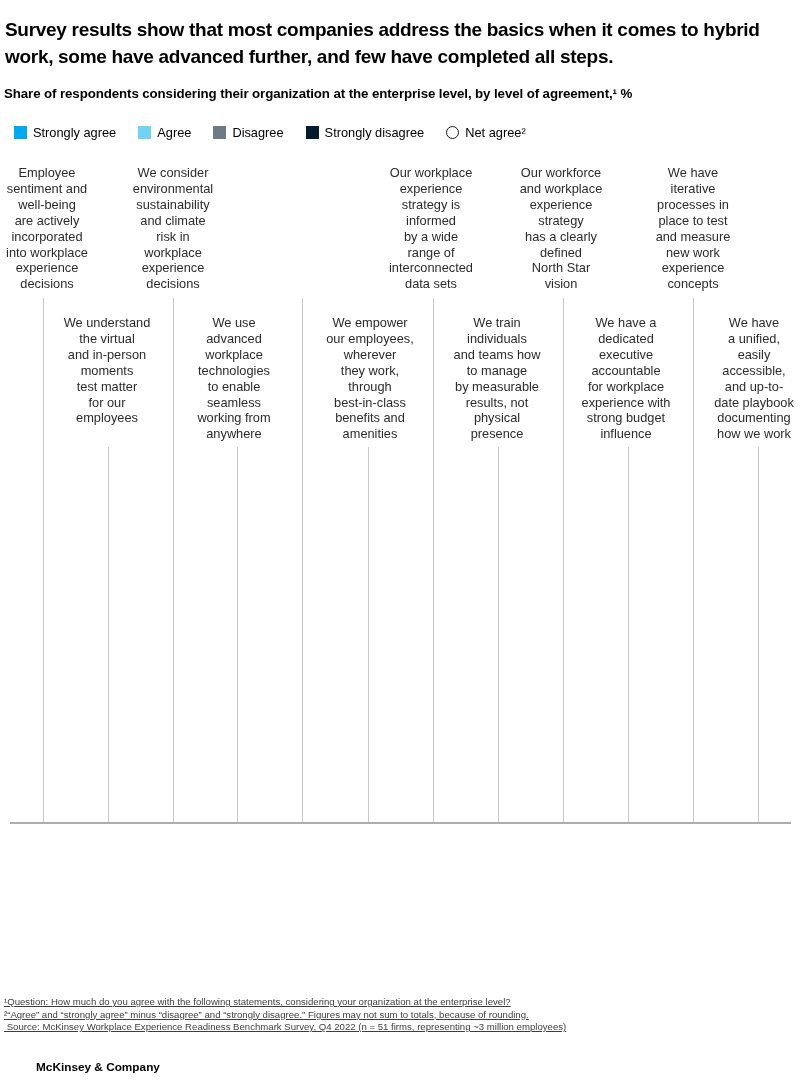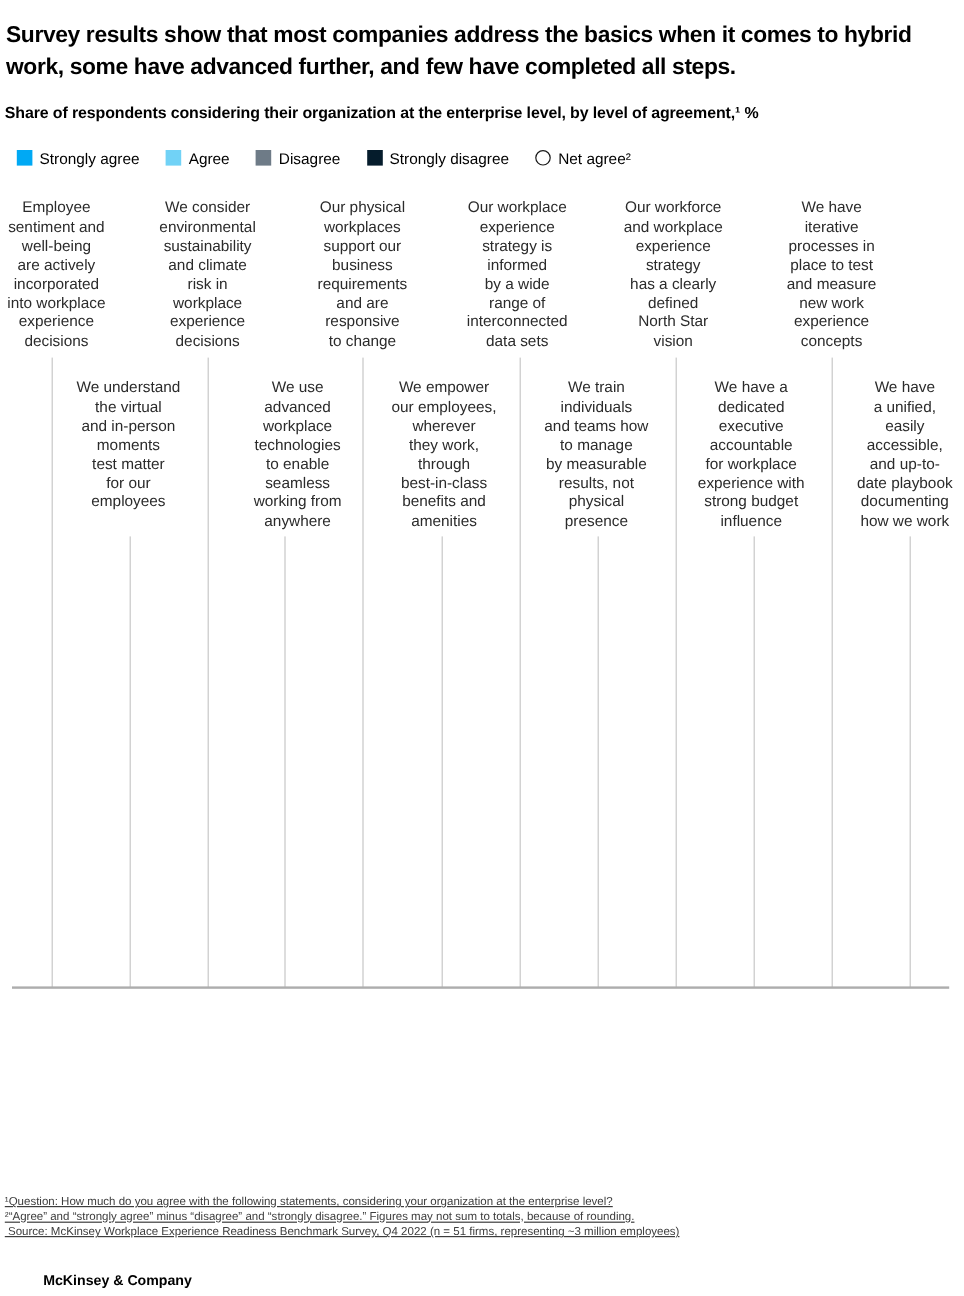--- a/index.html
+++ b/index.html
@@ -11,21 +11,21 @@
     position:absolute;left:5px;top:3px;width:796px;
     font-size:19px;font-weight:700;line-height:27px;letter-spacing:-0.3px;color:#000;
   }
   .subtitle{
     position:absolute;left:4px;top:86px;width:799px;
     font-size:13.3px;font-weight:700;letter-spacing:-0.1px;color:#000;
   }
   .legend{
     position:absolute;left:14px;top:125px;display:flex;align-items:center;gap:22px;
   }
-  .legend-item{display:flex;}
+  .legend-item{display:flex;align-items:center;}
   .swatch{width:13px;height:13px;margin-right:6px;flex:none;}
   .swatch.circle{border-radius:50%;border:1.4px solid #1a1a1a;width:11px;height:11px;background:#fff;}
   .legend-label{font-size:12.8px;color:#000;white-space:nowrap;}
   .col-label{
     position:absolute;width:120px;text-align:center;white-space:pre-line;
     font-size:12.8px;line-height:15.9px;color:#2b2b2b;
   }
   .lead{position:absolute;width:1px;background:#c7c7c7;}
   .lead.tall{top:298px;height:525px;}
   .lead.short{top:447px;height:376px;}
@@ -81,28 +81,20 @@
 experience
 decisions</div>
   <div class="col-label" style="left:113px;top:165px">We consider
 environmental
 sustainability
 and climate
 risk in
 workplace
 experience
 decisions</div>
-  <div class="col-label" style="left:242px;top:165px">Our physical
-workplaces
-support our
-business
-requirements
-and are
-responsive
-to change</div>
   <div class="col-label" style="left:371px;top:165px">Our workplace
 experience
 strategy is
 informed
 by a wide
 range of
 interconnected
 data sets</div>
   <div class="col-label" style="left:501px;top:165px">Our workforce
 and workplace
@@ -121,21 +113,21 @@
 experience
 concepts</div>
 
   <div class="col-label" style="left:47px;top:315px">We understand
 the virtual
 and in-person
 moments
 test matter
 for our
 employees</div>
-  <div class="col-label" style="left:188px;top:315px">We use
+  <div class="col-label" style="left:174px;top:315px">We use
 advanced
 workplace
 technologies
 to enable
 seamless
 working from
 anywhere</div>
   <div class="col-label" style="left:310px;top:315px">We empower
 our employees,
 wherever

